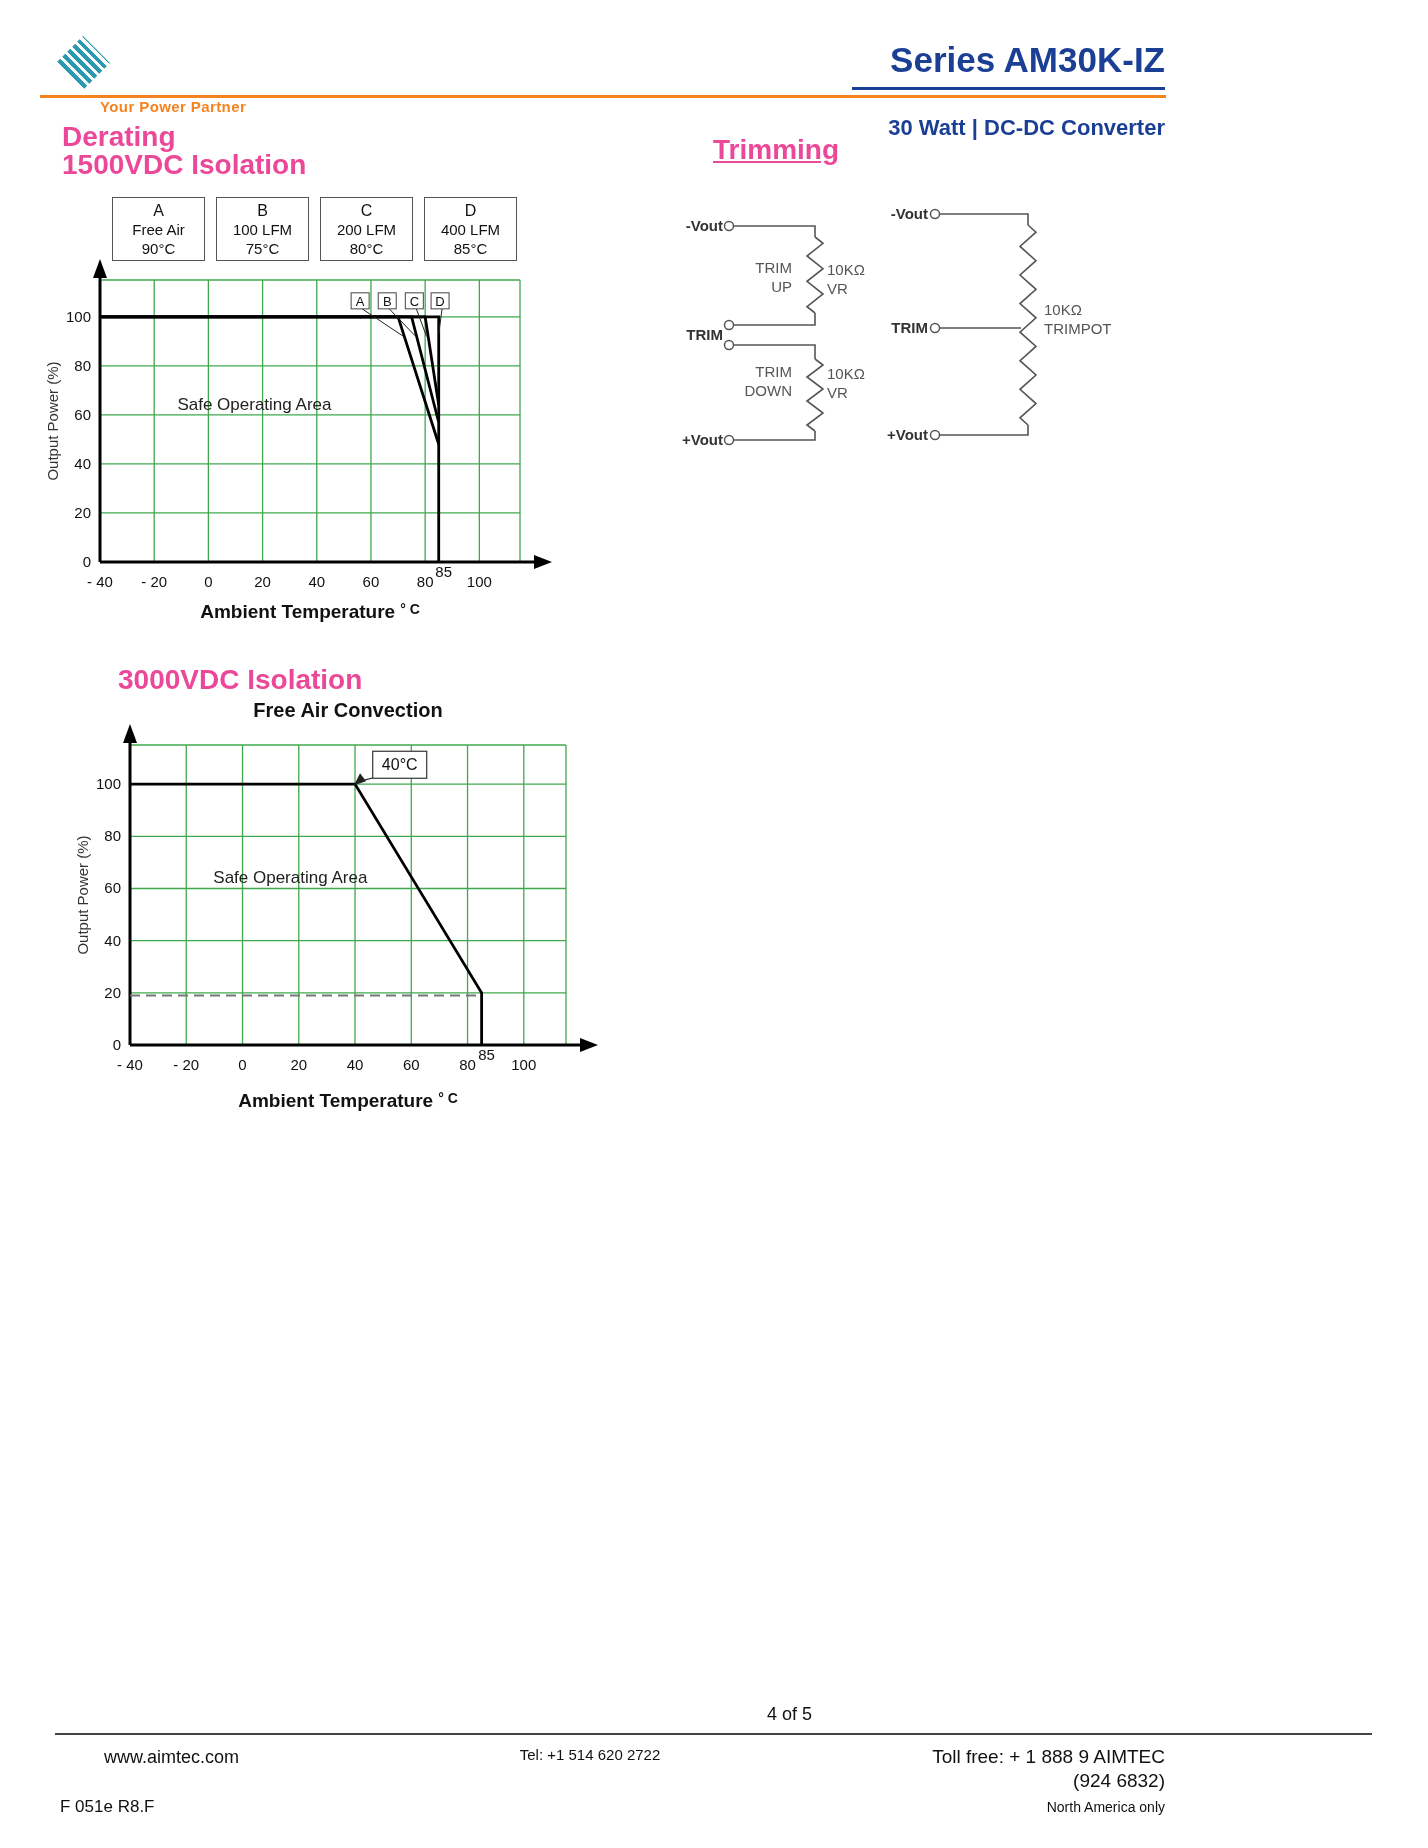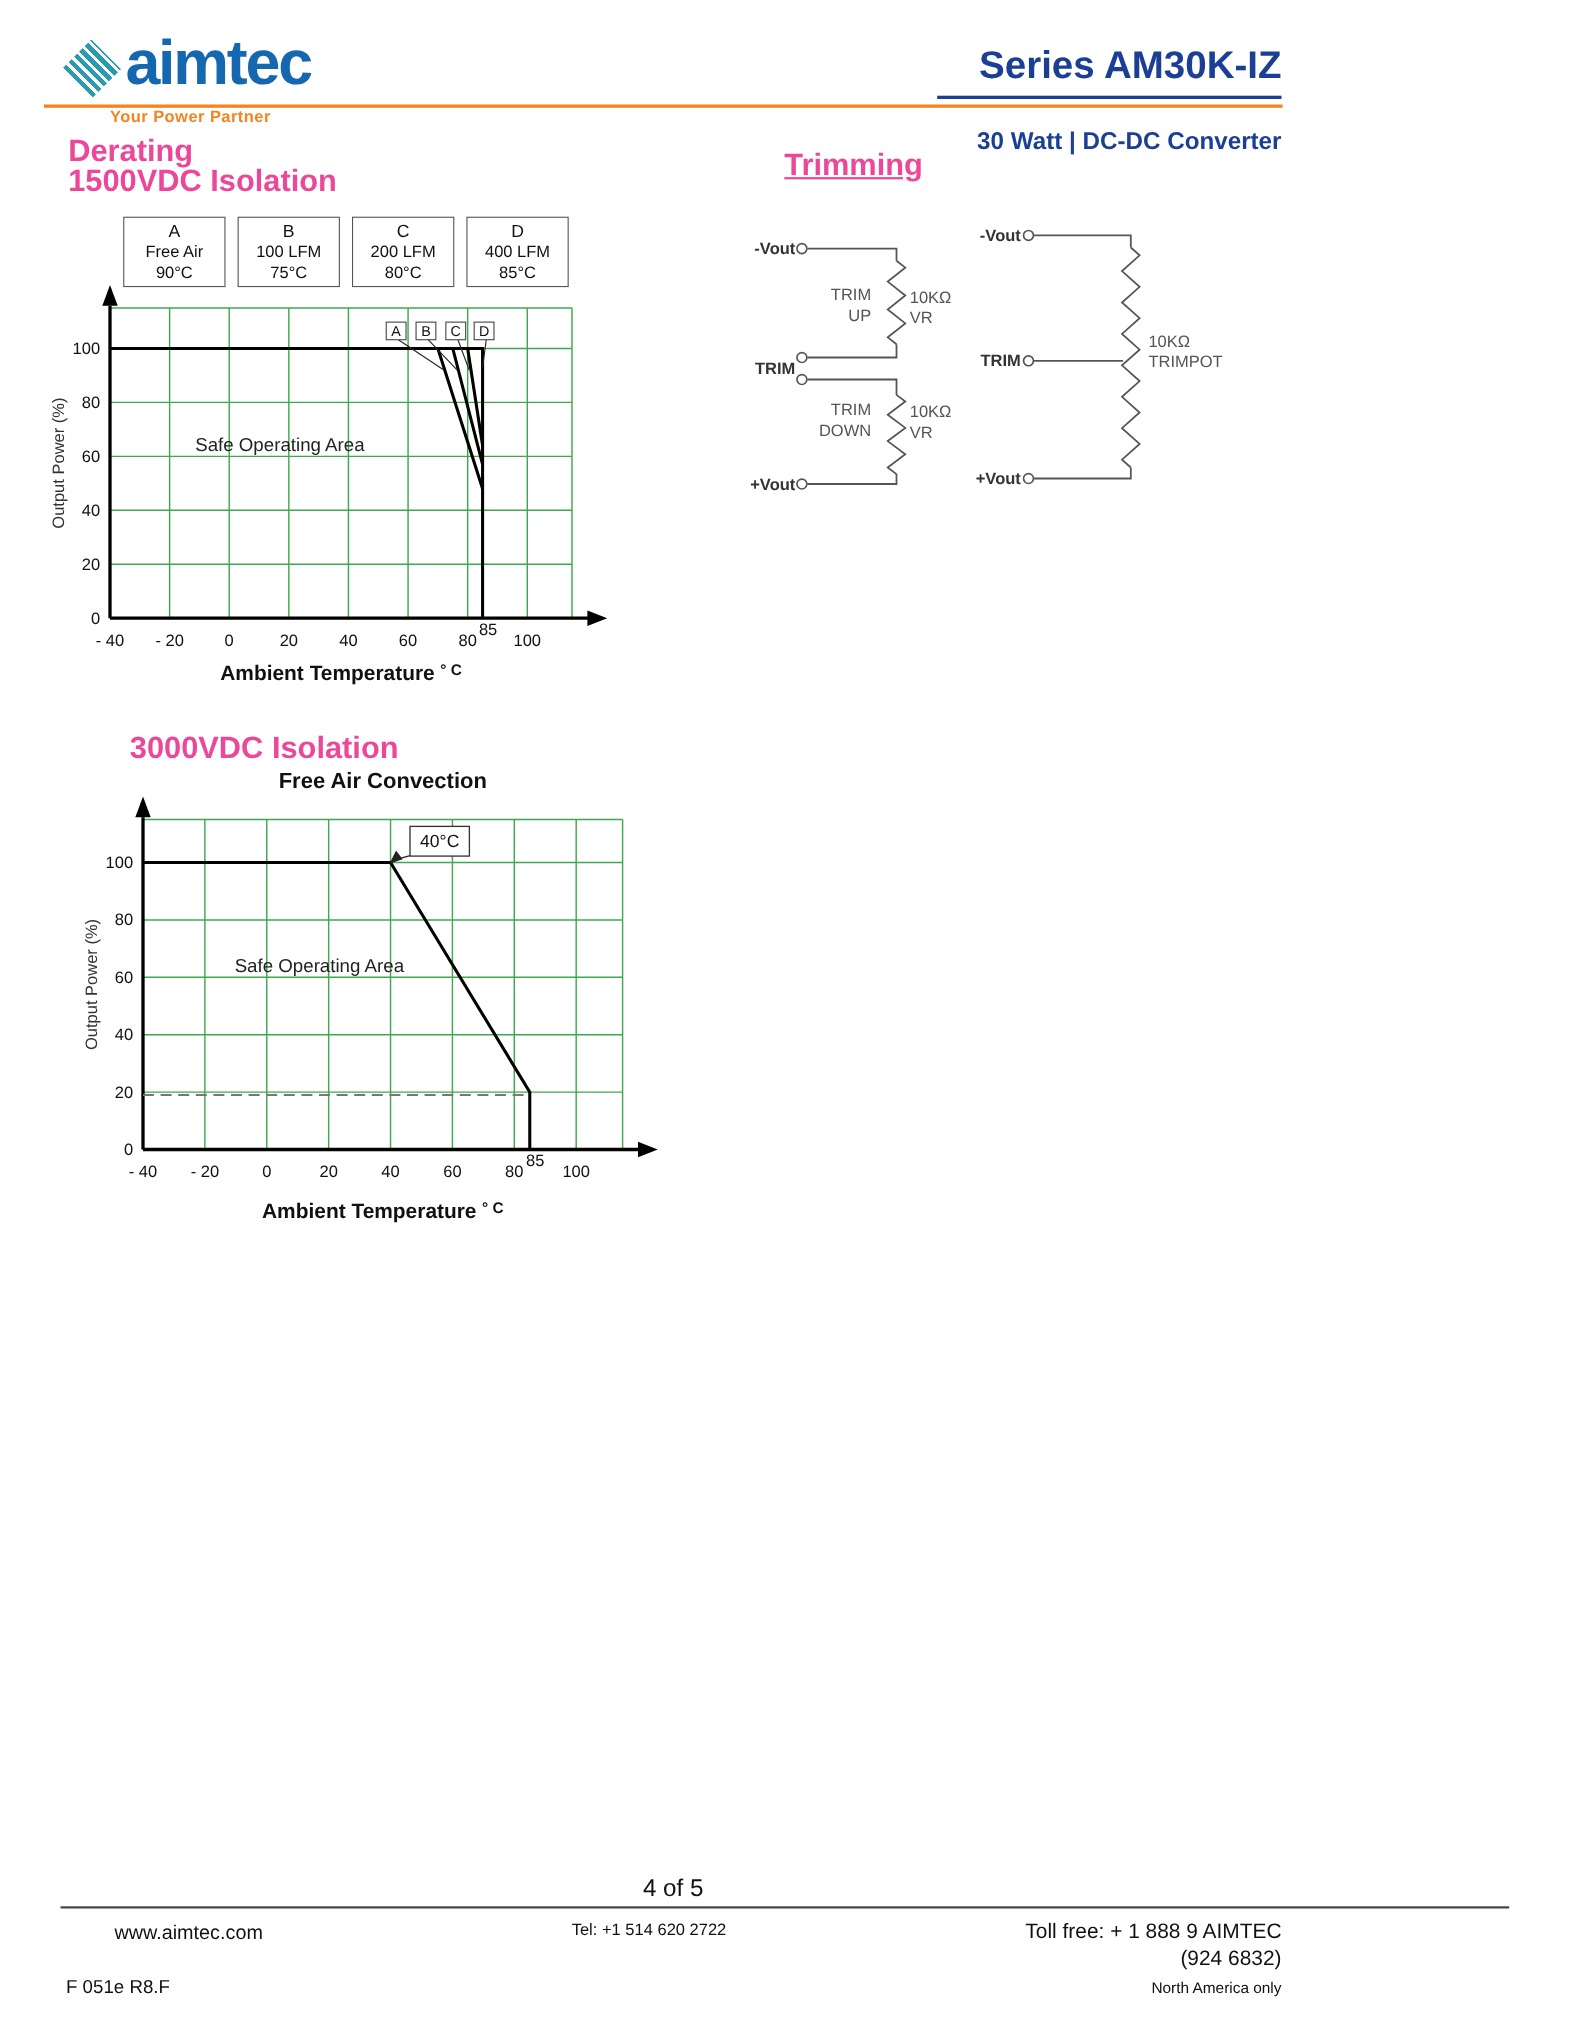--- a/index.html
+++ b/index.html
@@ -44,40 +44,39 @@
   .chart2-title{position:absolute;left:198px;top:699px;width:300px;text-align:center;
                 font-size:20px;font-weight:bold;color:#111;}
 
   
   .footer-rule{position:absolute;left:55px;top:1733px;width:1317px;height:1.5px;background:#444;}
   .f-web{position:absolute;left:60px;top:1747px;font-size:18px;margin-left:44px;}
   .f-tel{position:absolute;left:390px;top:1746px;width:400px;text-align:center;font-size:15px;}
   .f-toll{position:absolute;left:865px;top:1746px;width:300px;text-align:right;font-size:19px;}
   .f-toll2{position:absolute;left:865px;top:1770px;width:300px;text-align:right;font-size:19px;}
   .f-doc{position:absolute;left:60px;top:1797px;font-size:17px;}
-  .f-page{position:absolute;left:412px;top:1704px;width:400px;text-align:center;font-size:22px;}
+  .f-page{position:absolute;left:412px;top:1704px;width:400px;text-align:right;font-size:18px;}
   .f-region{position:absolute;left:865px;top:1799px;width:300px;text-align:right;font-size:14px;}
 
   
   svg text{font-family:"Liberation Sans",sans-serif;}
   .tick{font-size:15px;fill:#111;}
   .ticksm{font-size:13px;fill:#111;}
   .axisy{font-size:15px;fill:#333;}
   .area{font-size:17px;fill:#222;}
   .callout{font-size:16px;fill:#111;}
   .term{font-size:15px;font-weight:bold;fill:#333;}
   .rlabel{font-size:15px;fill:#555;}
 </style>
 </head>
 <body>
 
 <div class="page">
 
   <div class="logo-icon"></div>
-  <div class="logo-text">aimtec</div>
   <div class="orange-rule"></div>
   <div class="tagline">Your Power Partner</div>
   <div class="series-title">Series AM30K-IZ</div>
   <div class="blue-rule"></div>
   <div class="subtitle">30 Watt | DC-DC Converter</div>
 
   <div class="h-blue derating-h">Derating</div>
   <div class="h-blue iso1500-h">1500VDC Isolation</div>
   <div class="h-blue trimming-h">Trimming</div>
 

